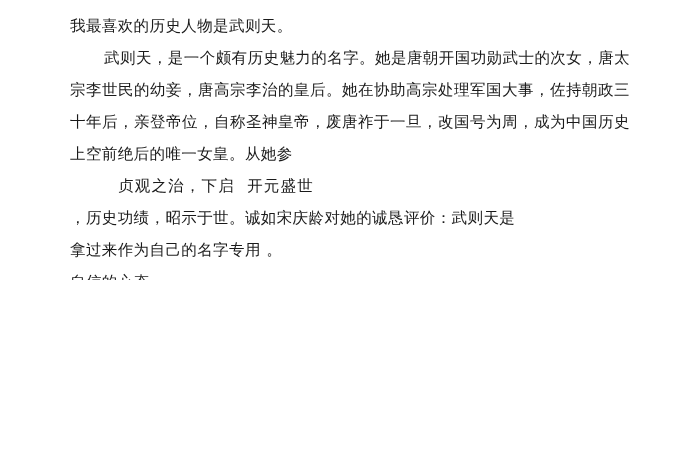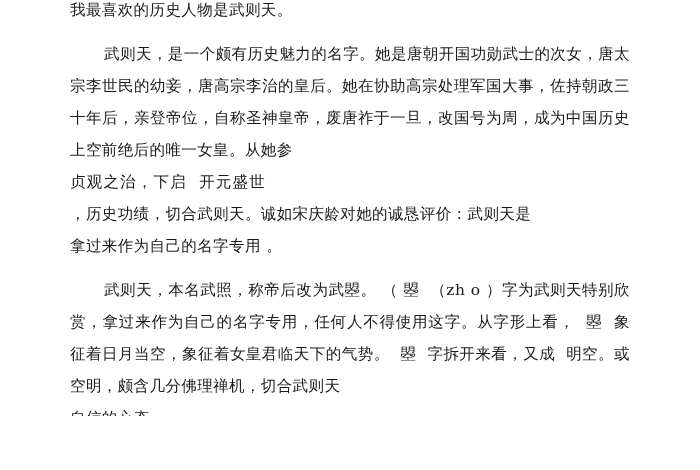--- a/index.html
+++ b/index.html
@@ -12,58 +12,57 @@
     height: 470px;
     overflow: hidden;
     font-family: "DejaVu Serif", "Liberation Serif", serif;
   }
   .page {
     position: relative;
     width: 700px;
     height: 416px;
     background: #ffffff;
     box-sizing: border-box;
-    padding: 0 70px 0 70px;
+    padding: 16px 70px 0 70px;
     overflow: hidden;
   }
   .doc-body {
     color: #1a1a1a;
     font-size: 15.5px;
     line-height: 32px;
     letter-spacing: 0.4px;
     text-align: justify;
     text-justify: inter-ideograph;
   }
   p {
     margin: 0;
     white-space: pre-wrap;
   }
   .p-indent {
     text-indent: 2.2em;
-    margin-top: 12px;
   }
   .clipped-top {
     
     margin-top: -6px;
   }
   .clipped-bottom {
     
     overflow: hidden;
     height: 14px;
   }
   .spaced {
     letter-spacing: 1.2px;
+    margin-left: 48px;
   }
 </style>
 </head>
 <body>
 
 <div class="page">
   <div class="doc-body">
     <p class="clipped-top">我最喜欢的历史人物是武则天。</p>
     <p class="p-indent">武则天，是一个颇有历史魅力的名字。她是唐朝开国功勋武士的次女，唐太宗李世民的幼妾，唐高宗李治的皇后。她在协助高宗处理军国大事，佐持朝政三十年后，亲登帝位，自称圣神皇帝，废唐祚于一旦，改国号为周，成为中国历史上空前绝后的唯一女皇。从她参</p>
     <p class="spaced">贞观之治，下启  开元盛世</p>
-    <p>，历史功绩，切合武则天。诚如宋庆龄对她的诚恳评价：武则天是</p>
+    <p>，历史功绩，昭示于世。诚如宋庆龄对她的诚恳评价：武则天是</p>
     <p>拿过来作为自己的名字专用 。</p>
-    <p class="p-indent">武则天，本名武照，称帝后改为武曌。 （ 曌  （zh o ）字为武则天特别欣赏，拿过来作为自己的名字专用，任何人不得使用这字。从字形上看，  曌  象征着日月当空，象征着女皇君临天下的气势。  曌  字拆开来看，又成  明空。或  空明，颇含几分佛理禅机，切合武则天</p>
     <p class="clipped-bottom">自信的心态。</p>
   </div>
 </div>
 
 </body></html>

